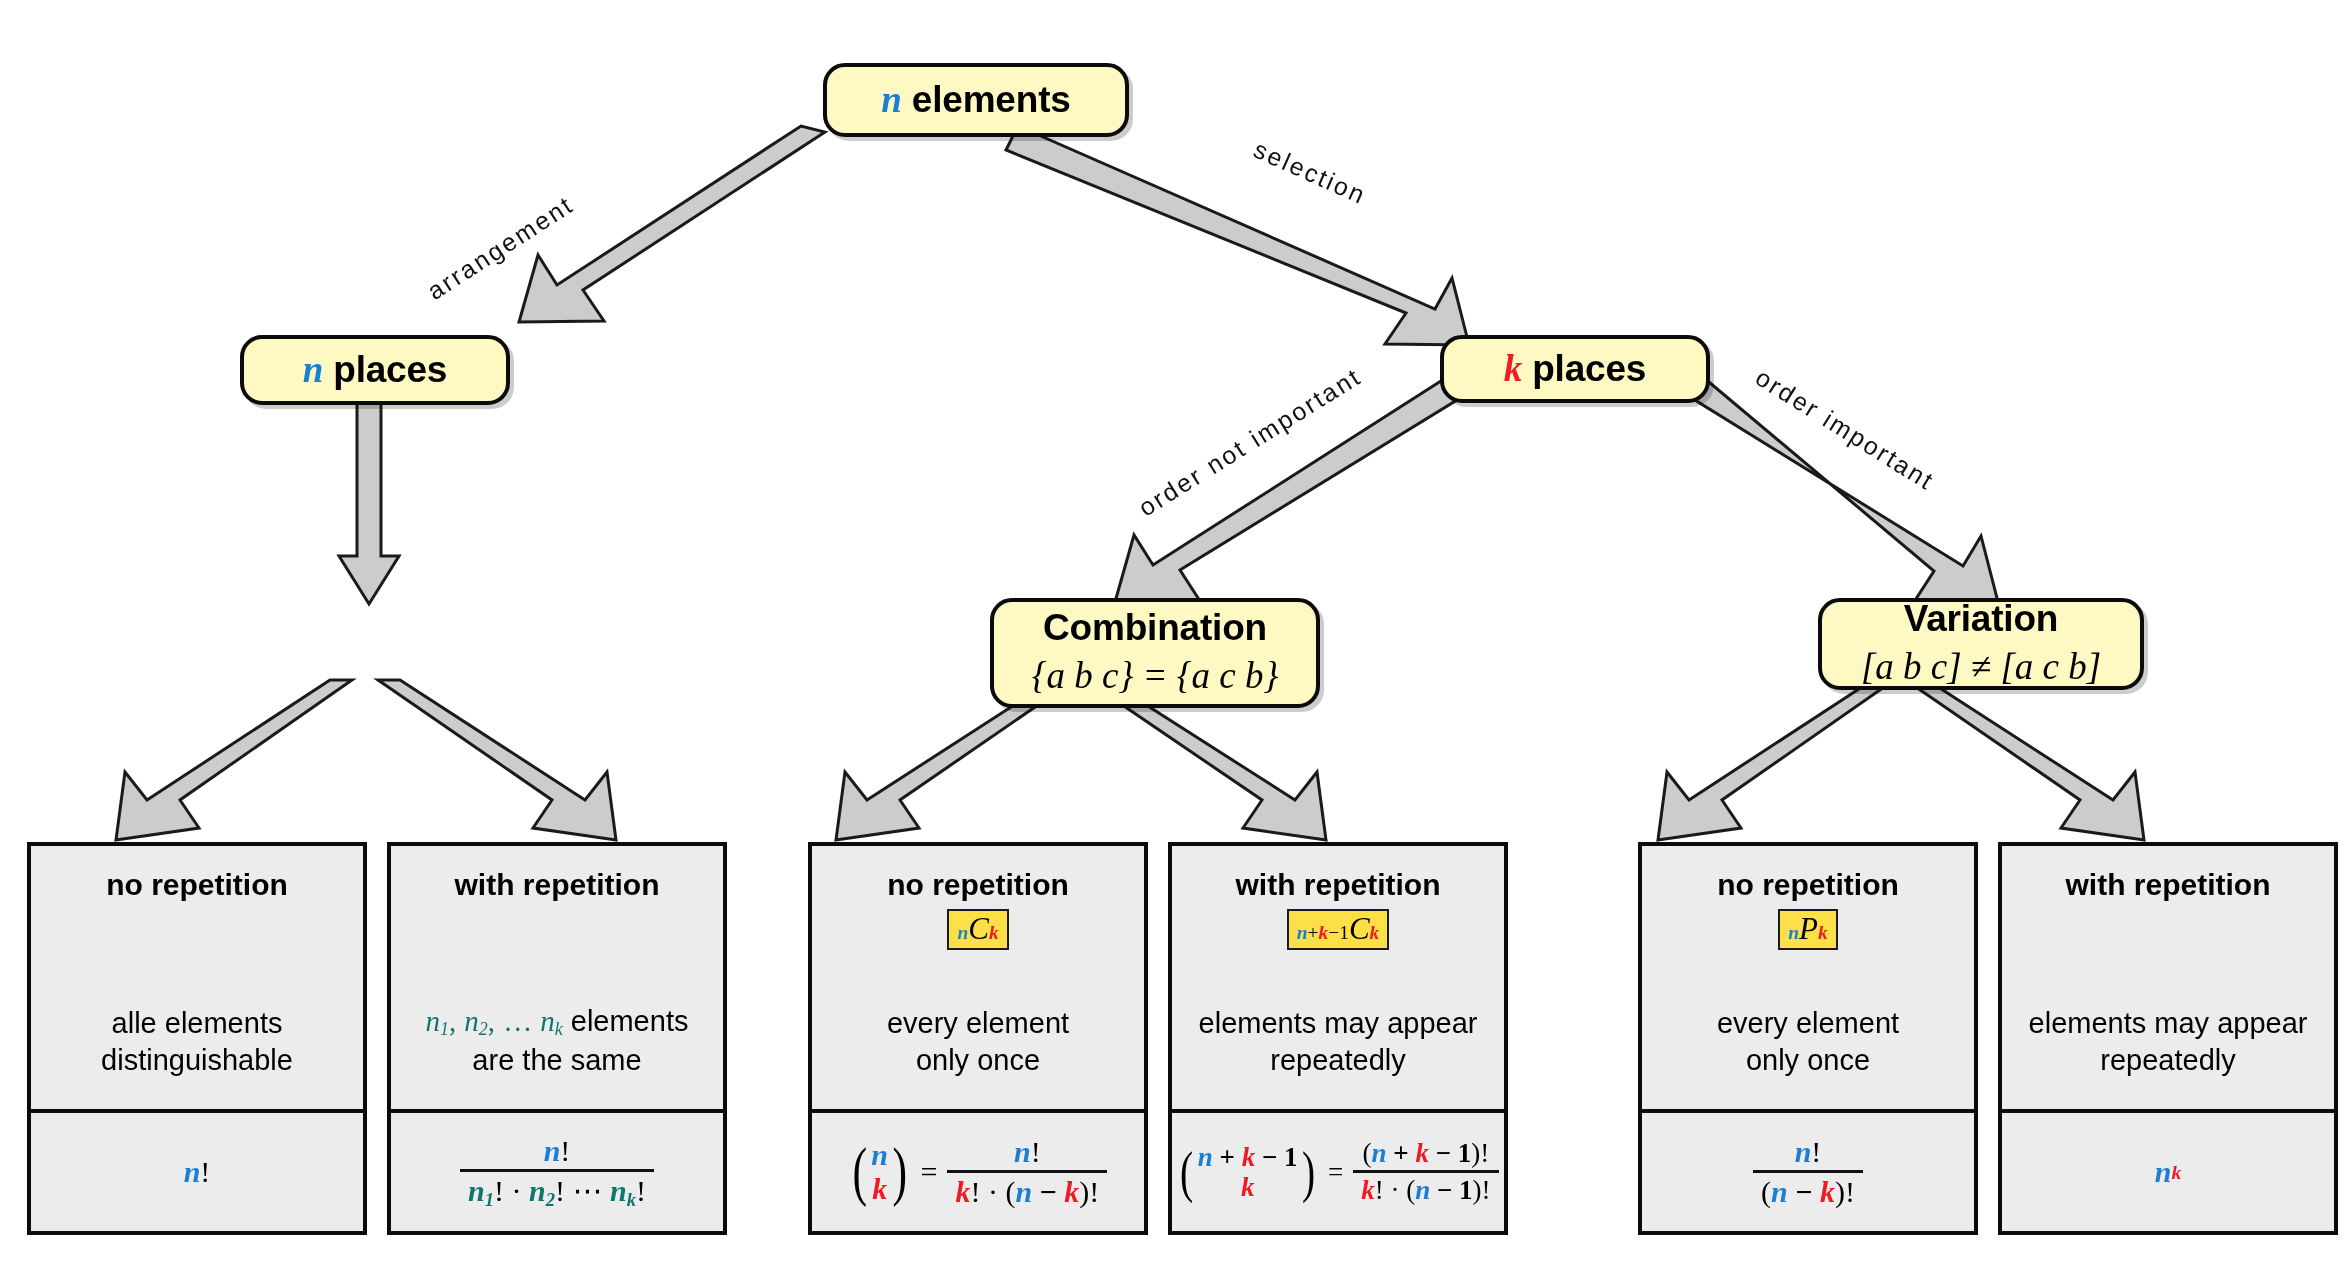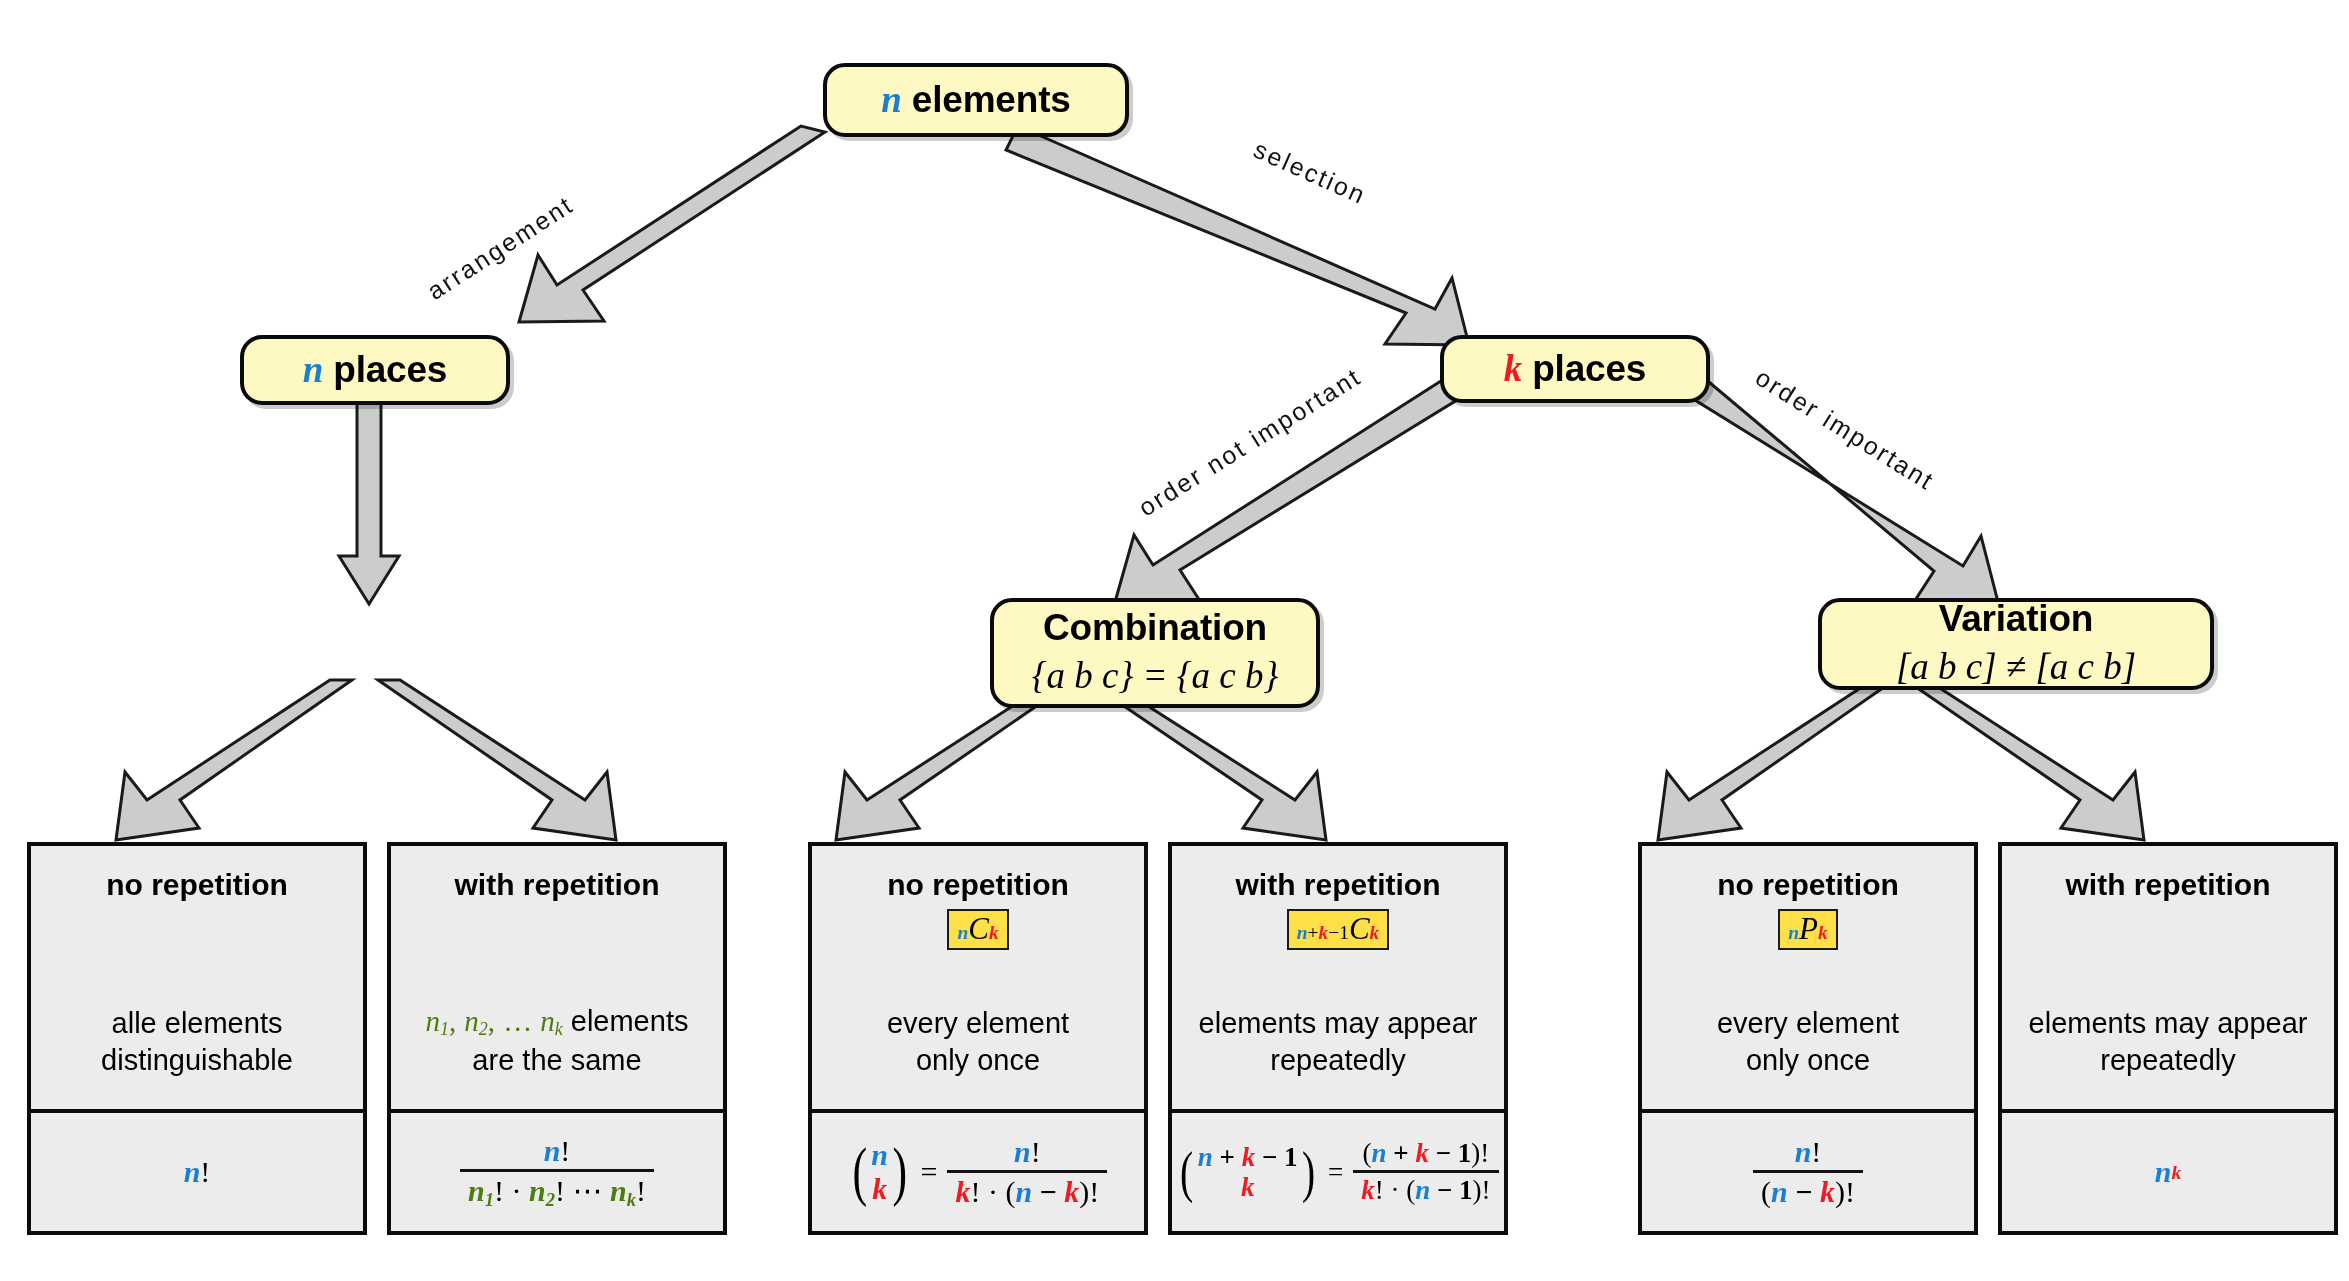--- a/index.html
+++ b/index.html
@@ -104,21 +104,21 @@
     display: flex;
     align-items: center;
     justify-content: center;
     font-family: "Liberation Serif", serif;
     font-size: 30px;
   }
 
   
   .blue  { color: #1a7fd4; }
   .red   { color: #ee1c22; }
-  .green { color: #4d7c0f; }
+  .green { color: #0f766e; }
   .mi {
     font-family: "Liberation Serif", serif;
     font-style: italic;
     font-weight: bold;
   }
   .mi-plain {
     font-family: "Liberation Serif", serif;
     font-style: italic;
   }
   .mo {
@@ -235,21 +235,21 @@
       <span>places</span>
     </div>
   </div>
 
 
   <div class="node" style="left:990px; top:598px; width:330px; height:110px;">
     <div class="title">Combination</div>
     <div class="sub">{a b c} = {a c b}</div>
   </div>
 
-  <div class="node" style="left:1818px; top:598px; width:396px; height:92px;">
+  <div class="node" style="left:1818px; top:598px; width:326px; height:92px;">
     <div class="title">Variation</div>
     <div class="sub">[a b c] ≠ [a c b]</div>
   </div>
 
   <div class="edge-label" style="left:583px; top:206px; transform: rotate(-33deg) translate(-100%, -22px);">arrangement</div>
 
   <div class="edge-label" style="left:1243px; top:161px; transform: rotate(24deg) translateY(-30px);">selection</div>
 
   <div class="edge-label" style="left:1157px; top:521px; transform: rotate(-32deg) translateY(-30px);">order not important</div>
 

